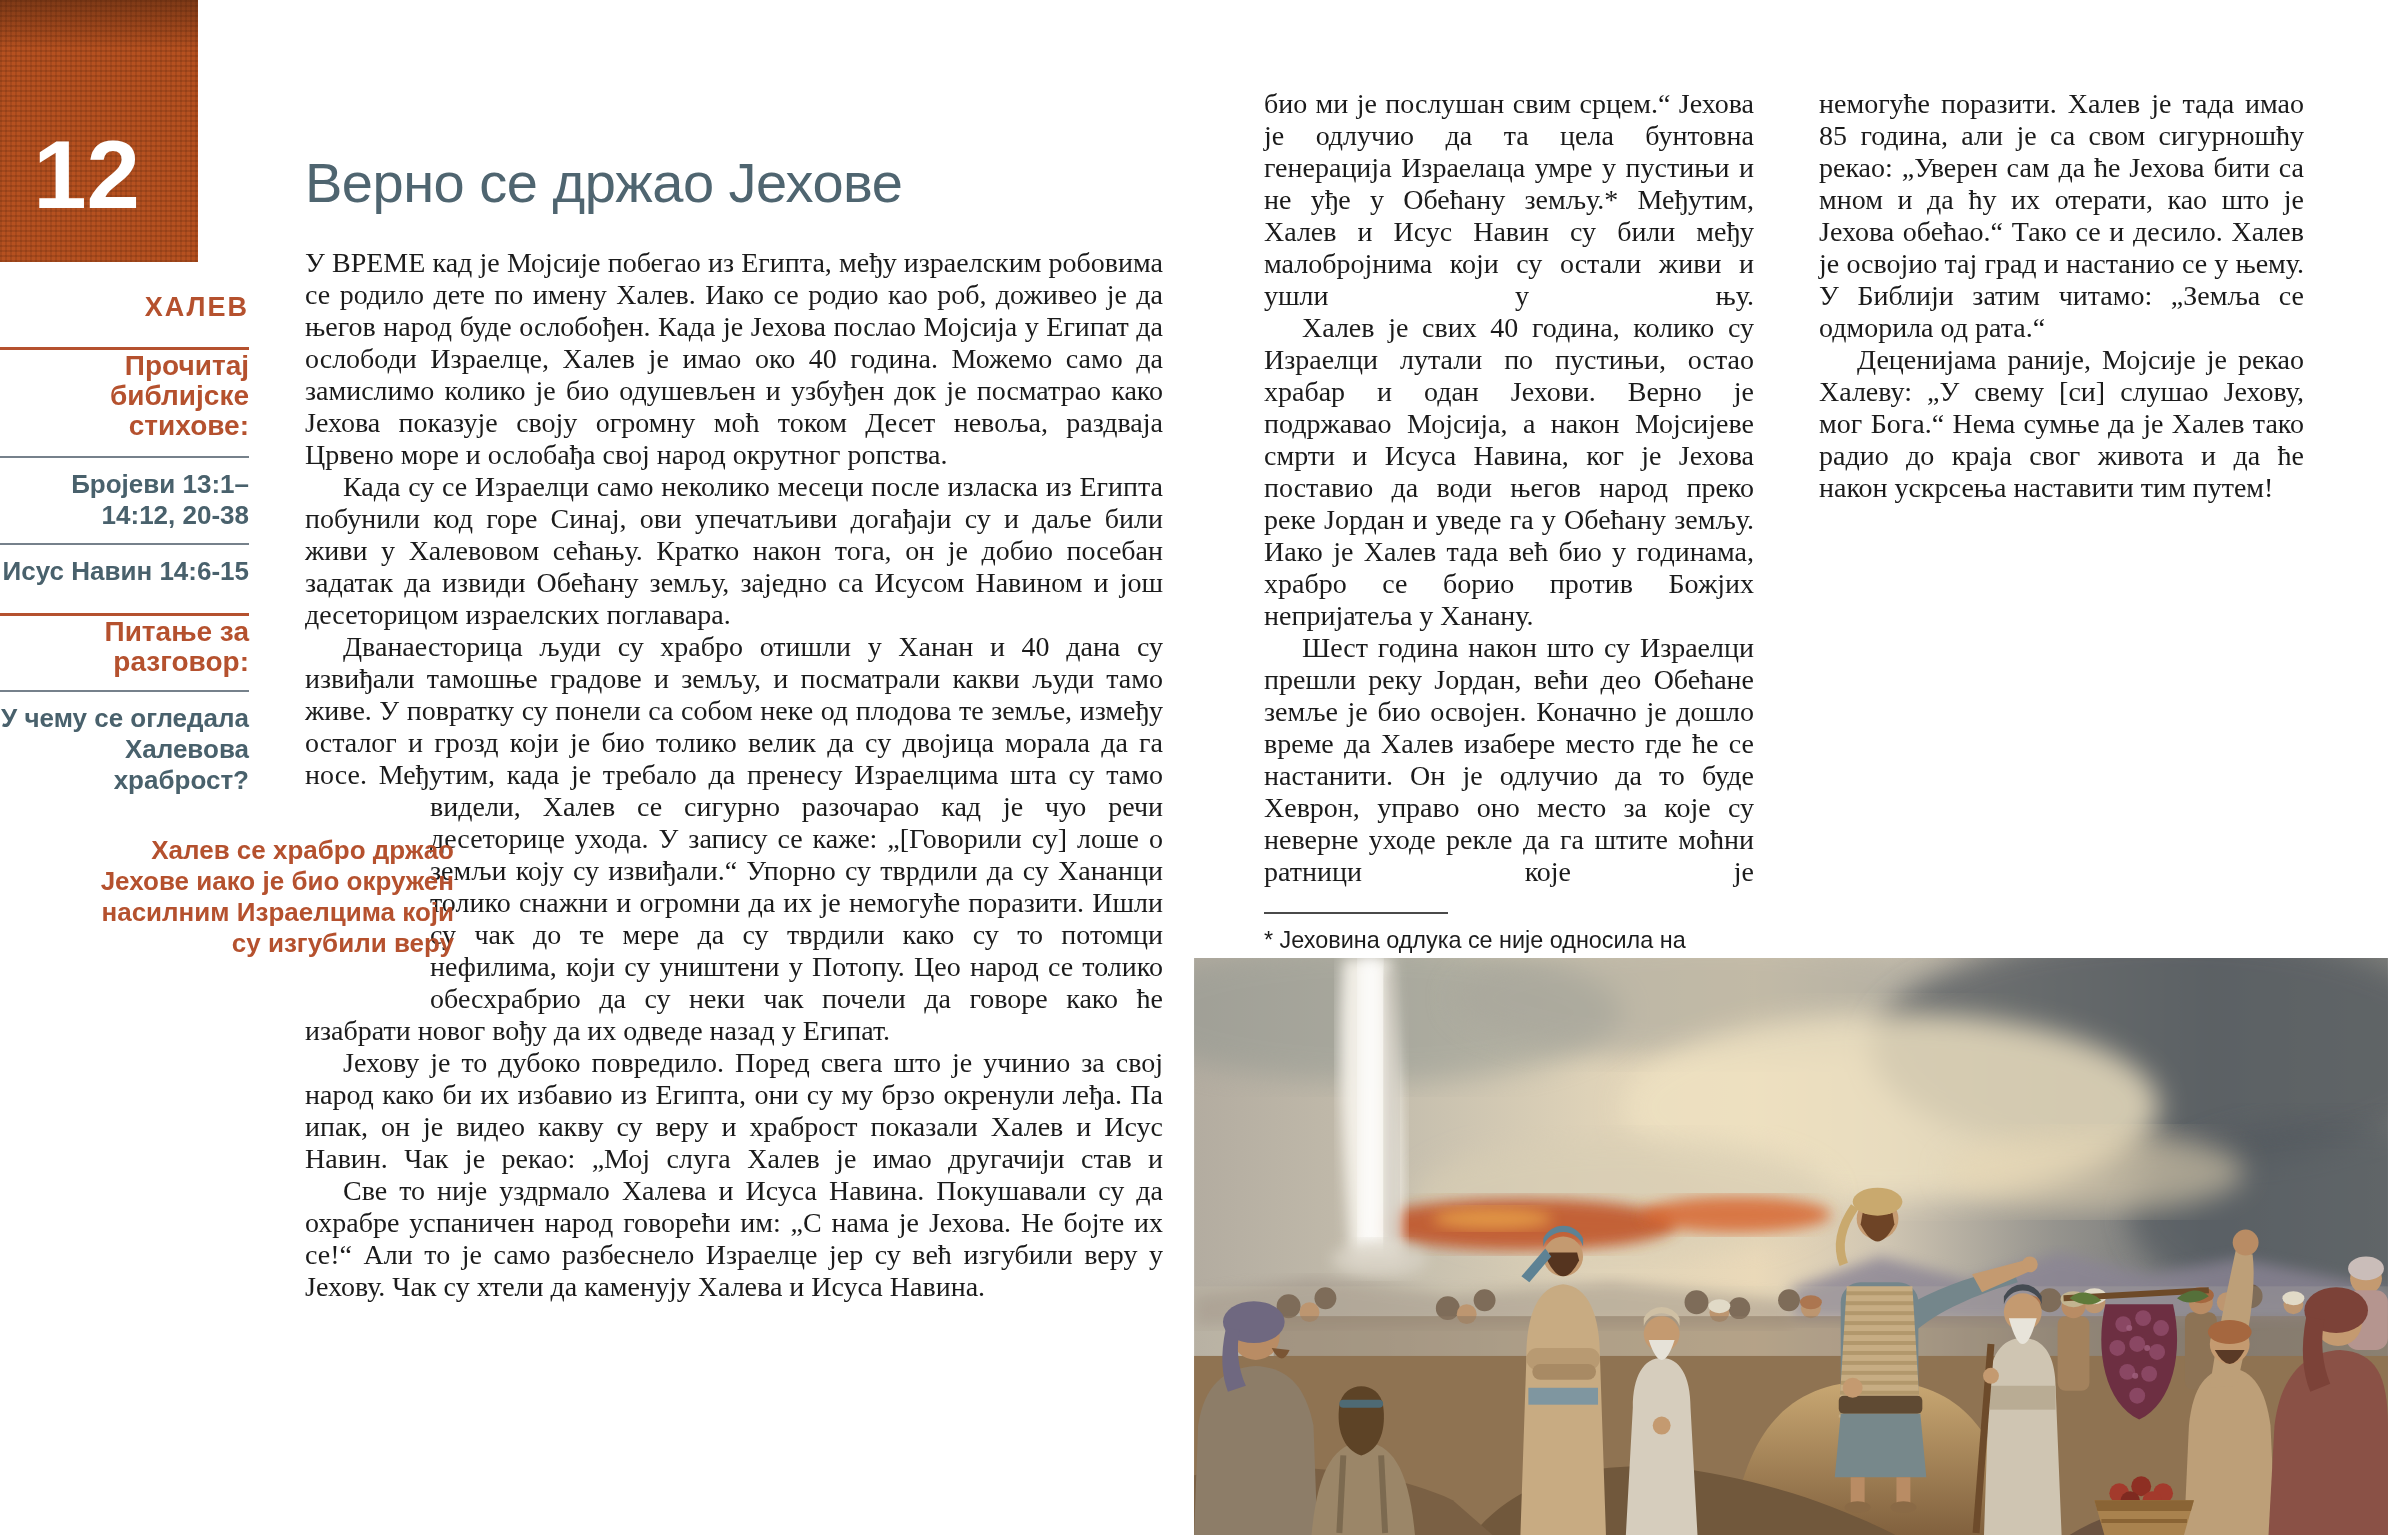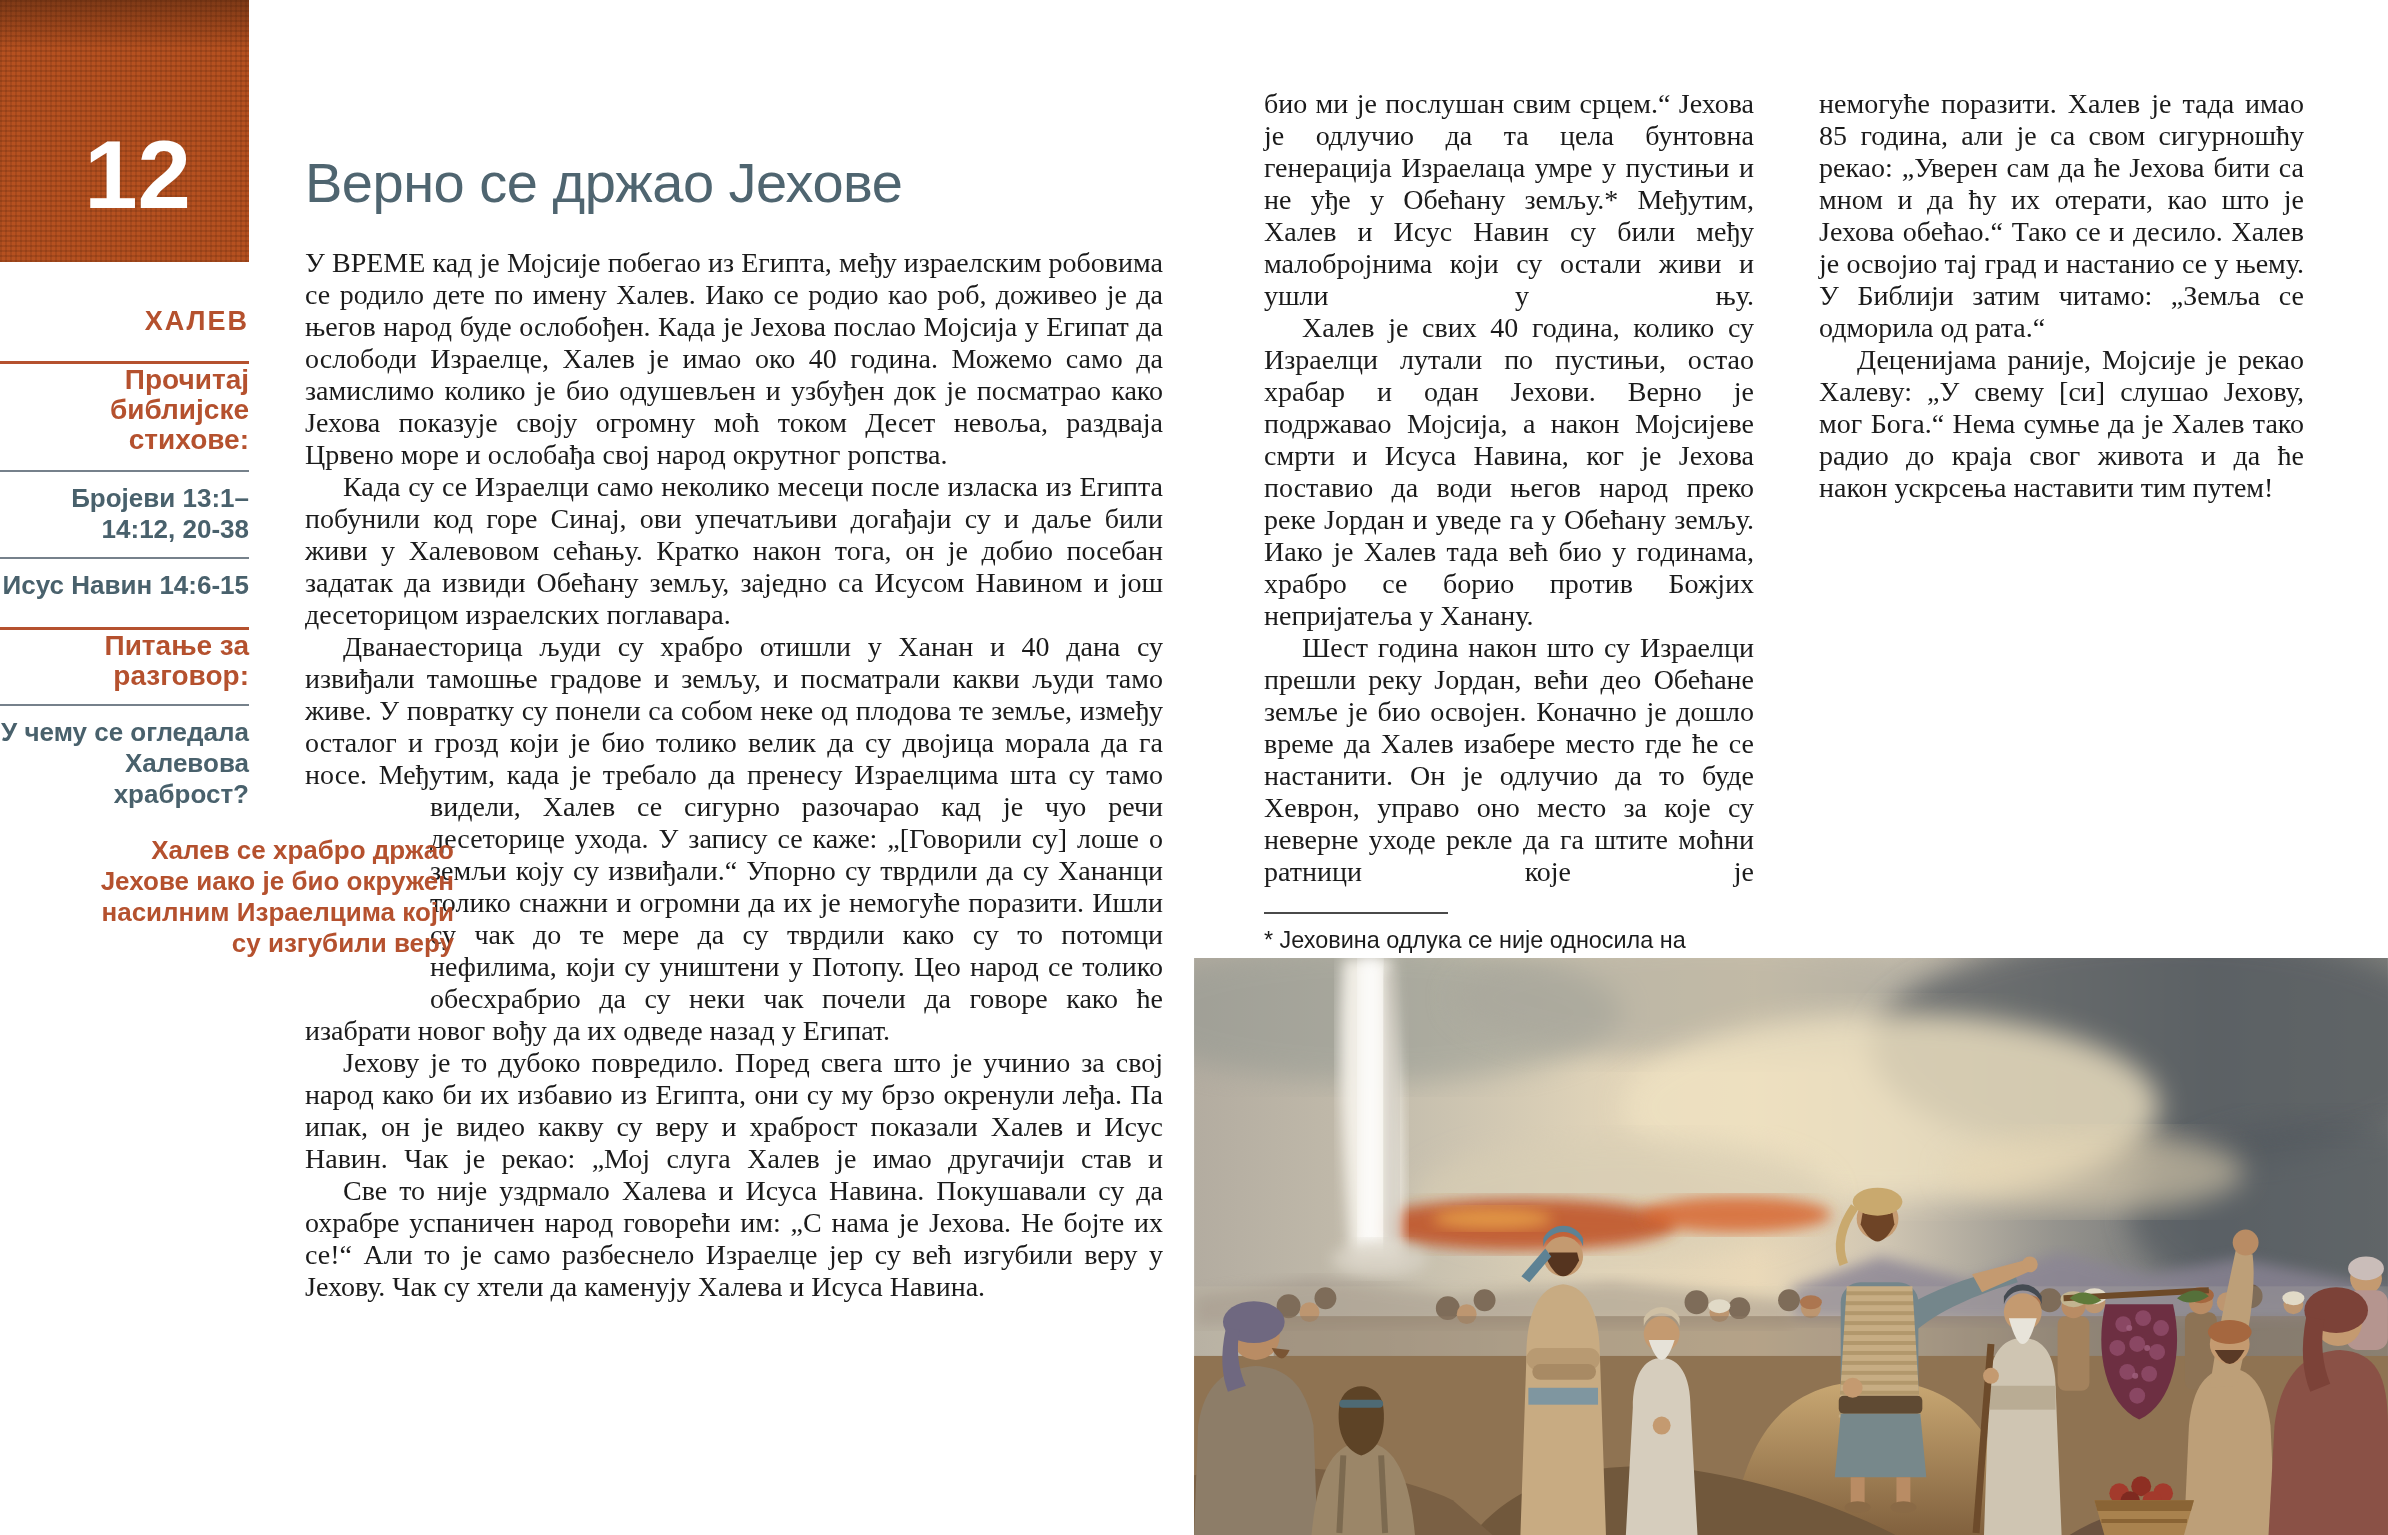--- a/index.html
+++ b/index.html
@@ -1,30 +1,30 @@
 <!DOCTYPE html>
 <html lang="sr-Cyrl"><head>
 <meta charset="utf-8">
 <style>
   html,body{margin:0;padding:0}
   body{width:2388px;height:1535px;position:relative;background:#ffffff;color:#1b1b1b;
        font-family:"Liberation Serif",serif;overflow:hidden}
 
   
   #sidebar{position:absolute;left:0;top:0;width:249px}
-  .num-block{position:relative;width:249px;height:262px;background-color:#b65120;
+  .num-block{position:relative;width:198px;height:262px;background-color:#b65120;
     background-image:
       repeating-linear-gradient(0deg,rgba(70,28,8,.18) 0 2px,rgba(255,255,255,0) 2px 5px),
       repeating-linear-gradient(90deg,rgba(70,28,8,.15) 0 2px,rgba(255,255,255,0) 2px 5px);}
   .num-band{position:absolute;top:0;left:0;right:0;height:46px;
       background:linear-gradient(180deg,rgba(59,28,10,.45),rgba(59,28,10,.04))}
   .num{position:absolute;top:127px;right:58px;font-family:"Liberation Sans",sans-serif;
       font-weight:bold;font-size:96px;line-height:1;color:#ffffff}
   .side{width:249px;text-align:right;font-family:"Liberation Sans",sans-serif;font-weight:bold}
-  .side-title{margin-top:44px;font-size:27px;letter-spacing:2px;color:#b5512e}
+  .side-title{margin-top:30px;font-size:27px;letter-spacing:2px;color:#b5512e}
   .rule{border:none;margin:0;height:0;border-top:3px solid #b5512e}
   .rule.gray{border-top:2px solid #76818b}
   .r1{margin-top:24px}.r2{margin-top:15px}.r3{margin-top:12px}
   .r4{margin-top:26px}.r5{margin-top:13px}
   .side-label{margin-top:1px;font-size:28px;line-height:30px;color:#b5512e}
   .side-ref{margin-top:11px;font-size:26px;line-height:31px;color:#49616c}
 
   
   .col{position:absolute;text-align:justify;font-size:28px;line-height:32px}
   #col1{left:305px;top:154px;width:858px}

